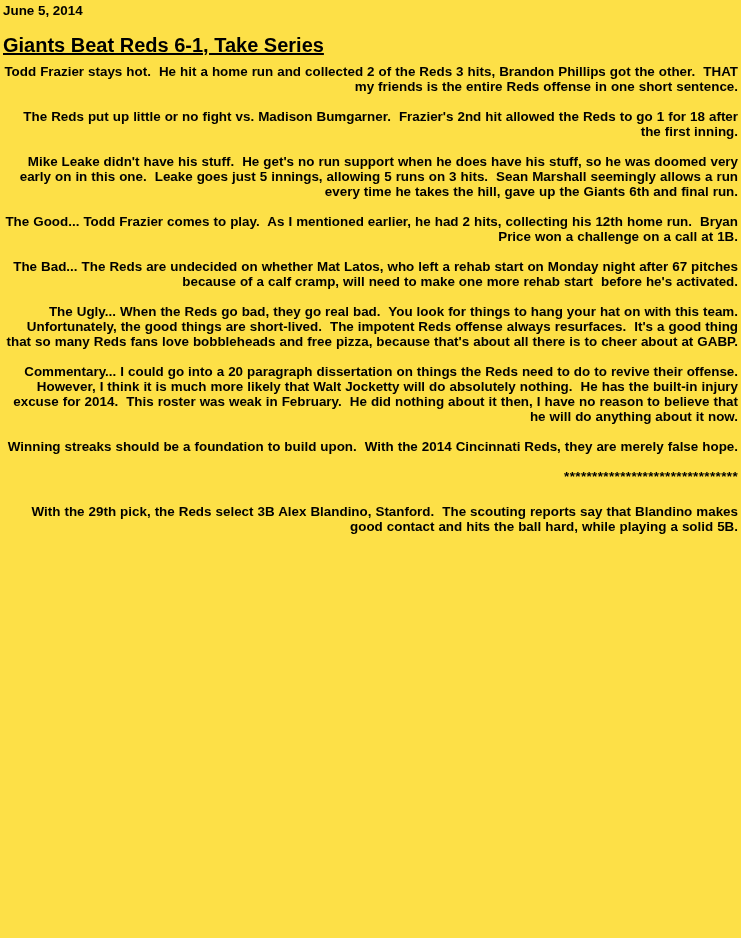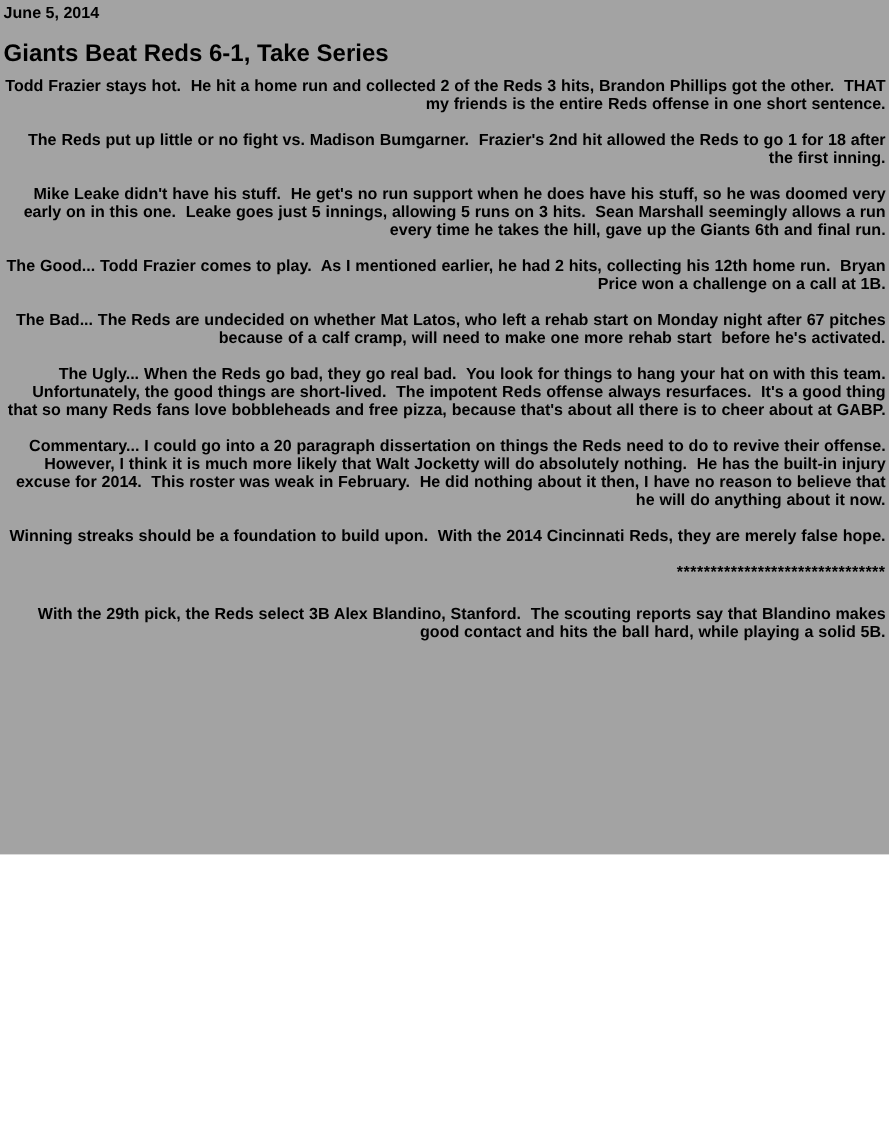--- a/index.html
+++ b/index.html
@@ -10,37 +10,38 @@
     }
     body {
       width: 741px;
       height: 938px;
       overflow: hidden;
       font-family: "Liberation Sans", "DejaVu Sans", sans-serif;
       color: #000000;
     }
     .page {
       width: 741px;
-      height: 712px;
+      height: 938px;
       padding: 3px 3px 0 3px;
-      background: #a3a3a3;
+      background: #fde047;
     }
     .post-date {
       font-size: 13.4px;
       font-weight: 700;
       line-height: 15px;
       margin: 0;
       white-space: pre-wrap;
     }
     .headline {
       font-size: 20px;
       font-weight: 700;
       line-height: 23px;
       margin: 16px 0 7px 0;
       white-space: pre-wrap;
+      text-decoration: underline;
     }
     .para {
       font-size: 13.4px;
       font-weight: 700;
       line-height: 15px;
       margin: 0 0 15px 0;
       white-space: pre-wrap;
       word-spacing: 0.3px;
       text-align: right;
     }

